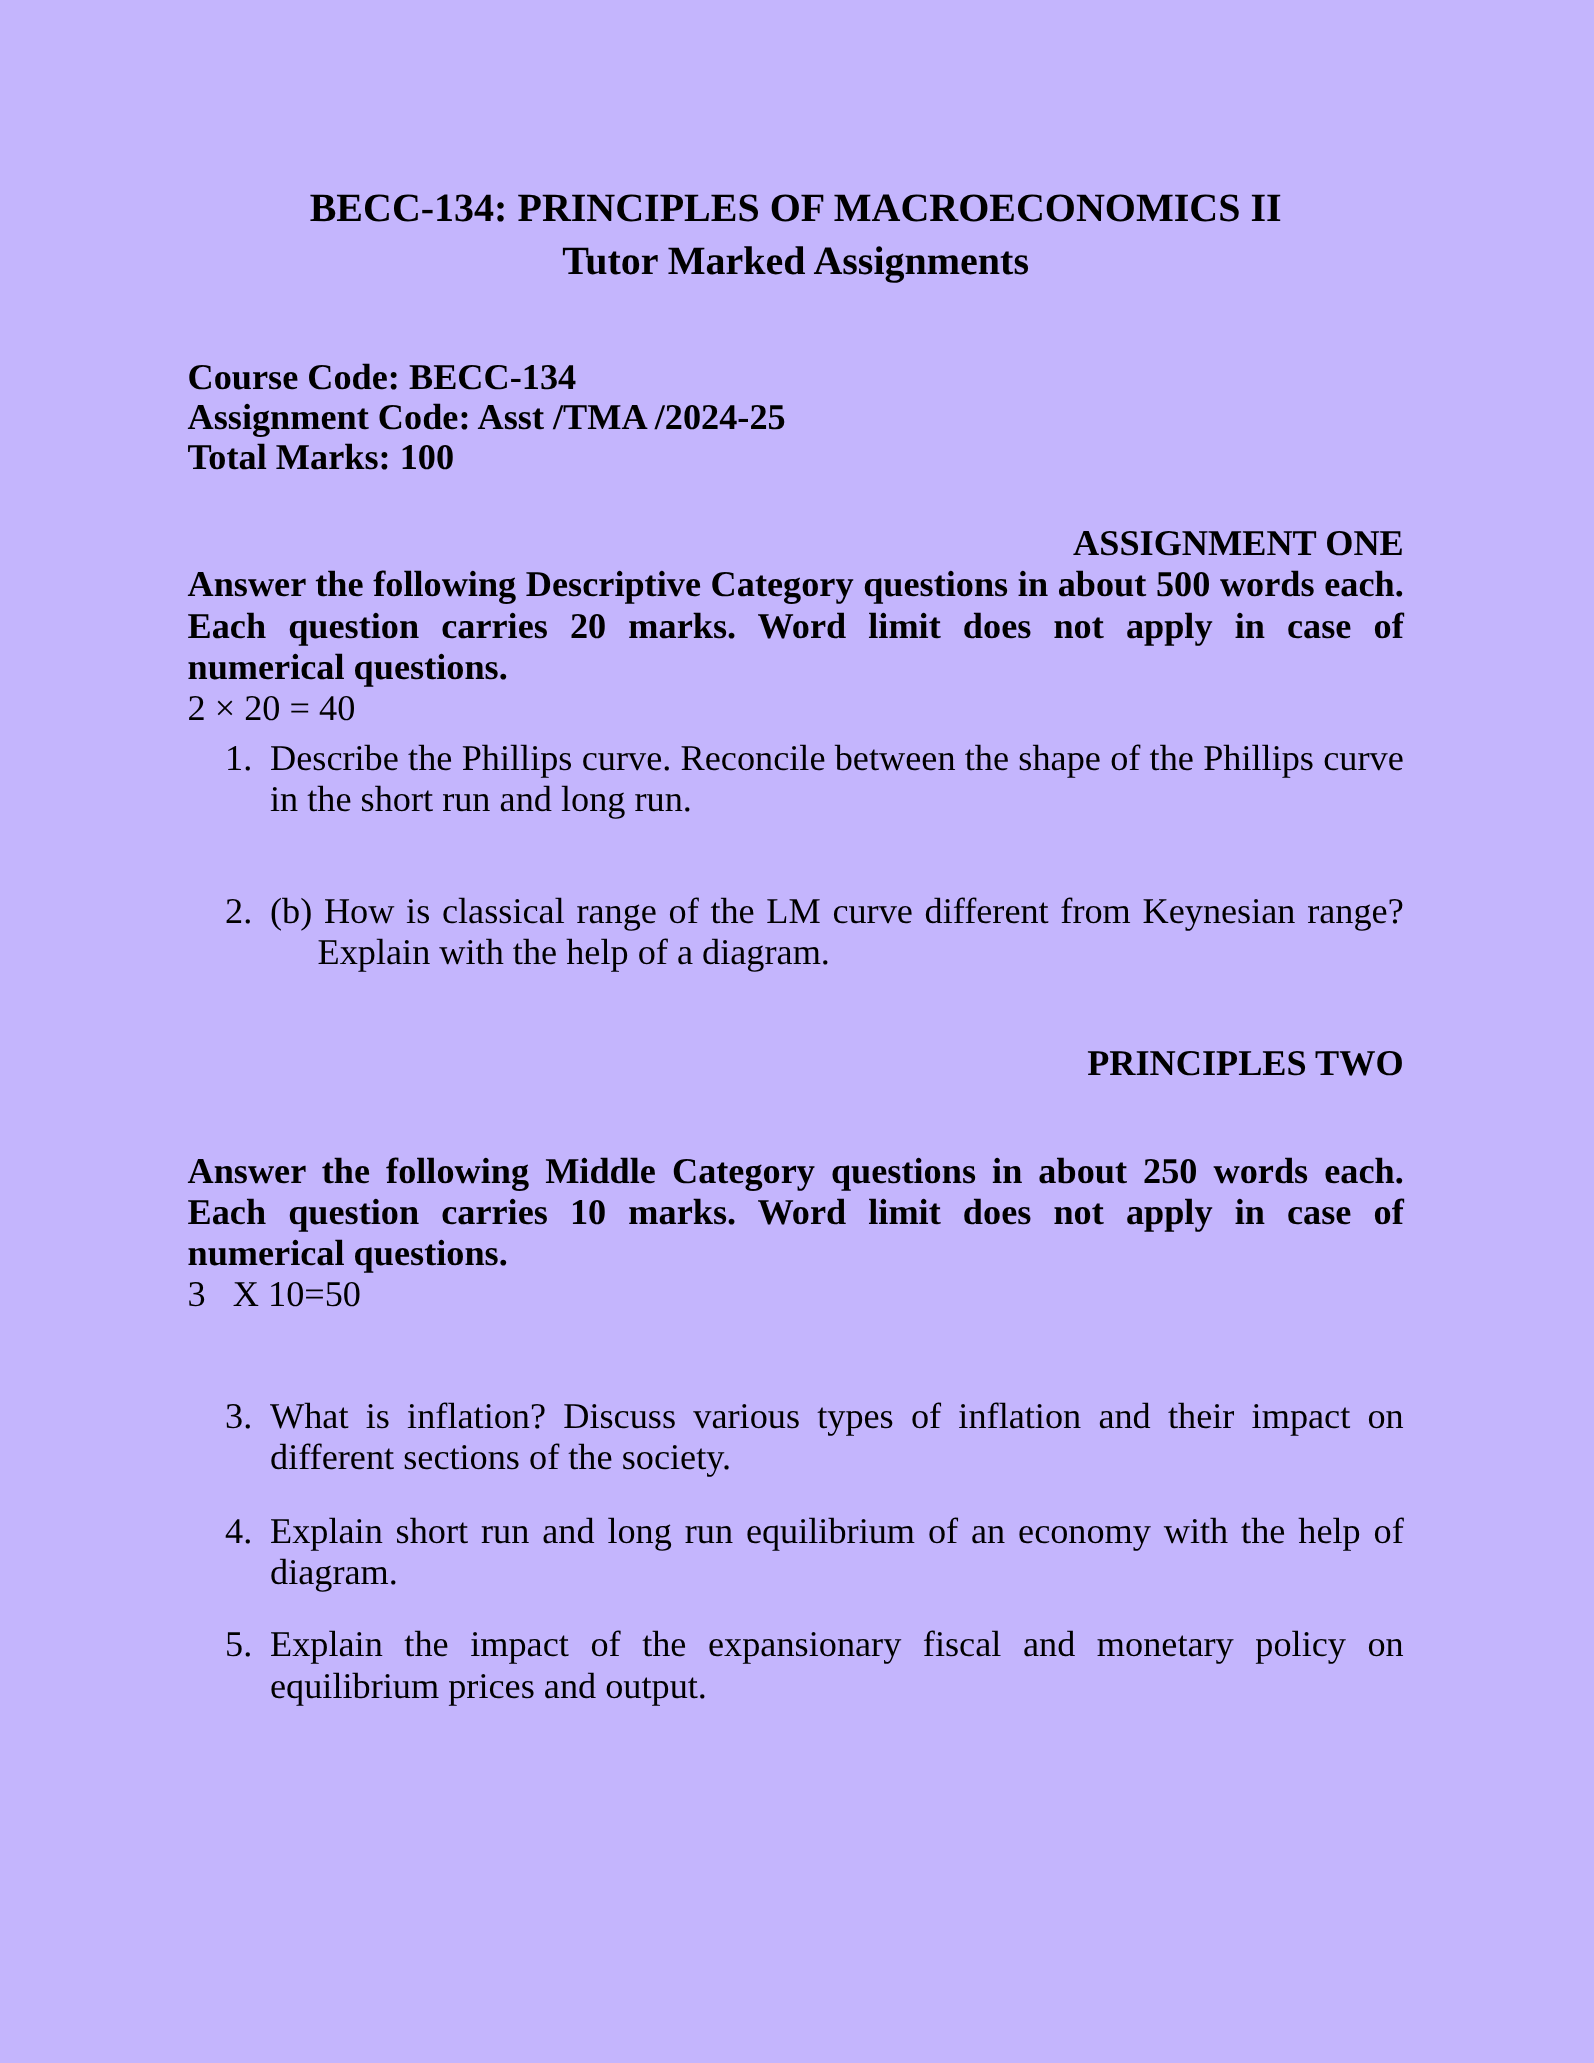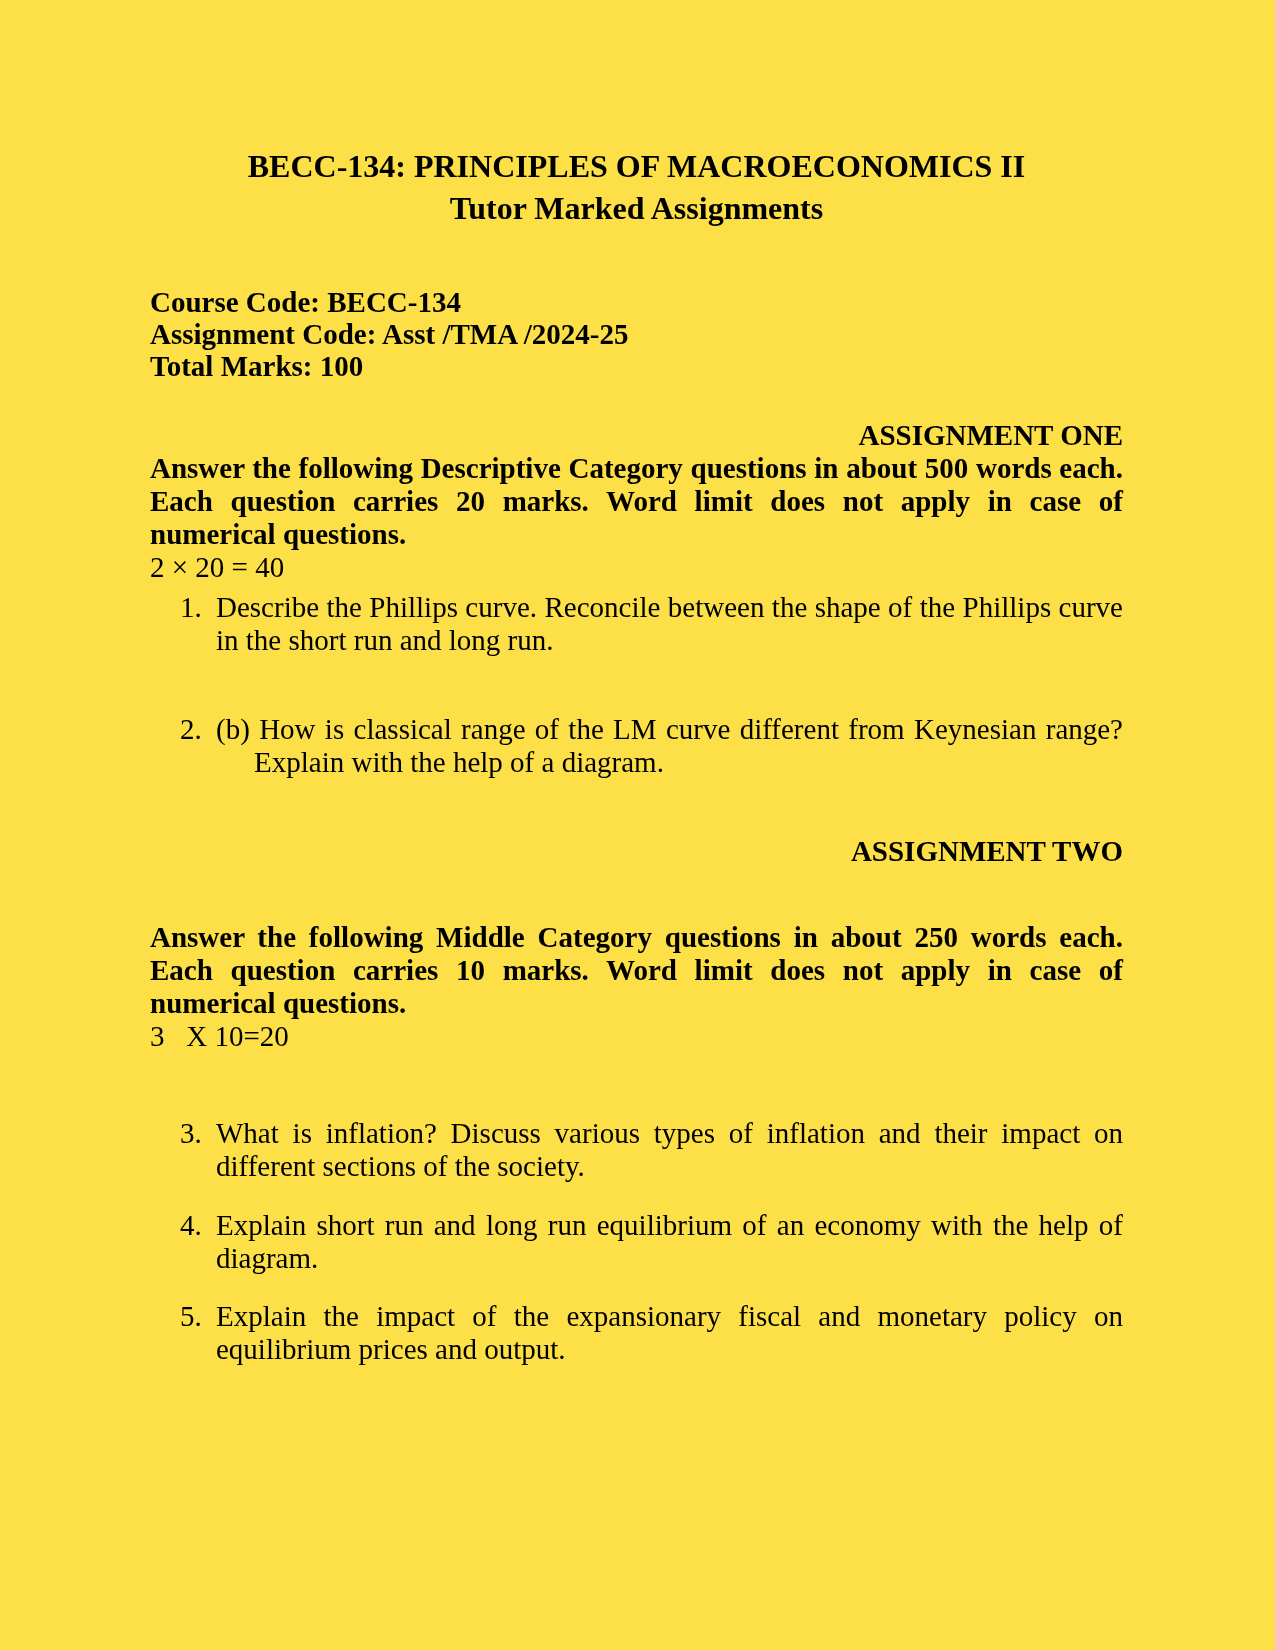--- a/index.html
+++ b/index.html
@@ -6,21 +6,21 @@
     margin: 0;
     padding: 0;
     background: #ffffff;
   }
   .page {
     position: relative;
     width: 1275px;
     min-height: 1650px;
     box-sizing: border-box;
     padding: 145px 152px 120px 150px;
-    background: #fde047;
+    background: #c4b5fd;
     color: #000000;
     font-family: "Liberation Serif", "DejaVu Serif", serif;
     font-size: 29px;
     line-height: 33px;
   }
   .title-line {
     text-align: center;
     font-weight: bold;
     font-size: 32px;
     line-height: 42px;
@@ -89,25 +89,25 @@
     <div class="q-body">Describe the Phillips curve. Reconcile between the shape of the Phillips curve in the short run and long run.</div>
   </div>
 
   <div class="question q2">
     <div class="q-num">2.</div>
     <div class="q-body">
       <div class="part-b">(b) How is classical range of the LM curve different from Keynesian range? Explain with the help of a diagram.</div>
     </div>
   </div>
 
-  <div class="section-heading heading-two">ASSIGNMENT TWO</div>
+  <div class="section-heading heading-two">PRINCIPLES TWO</div>
 
   <div class="instructions instructions-two">Answer the following Middle Category questions in about 250 words each. Each question carries 10 marks. Word limit does not apply in case of numerical questions.</div>
 
-  <div class="marks-line">3   X 10=20</div>
+  <div class="marks-line">3   X 10=50</div>
 
   <div class="question q3">
     <div class="q-num">3.</div>
     <div class="q-body">What is inflation? Discuss various types of inflation and their impact on different sections of the society.</div>
   </div>
 
   <div class="question q4">
     <div class="q-num">4.</div>
     <div class="q-body">Explain short run and long run equilibrium of an economy with the help of diagram.</div>
   </div>

